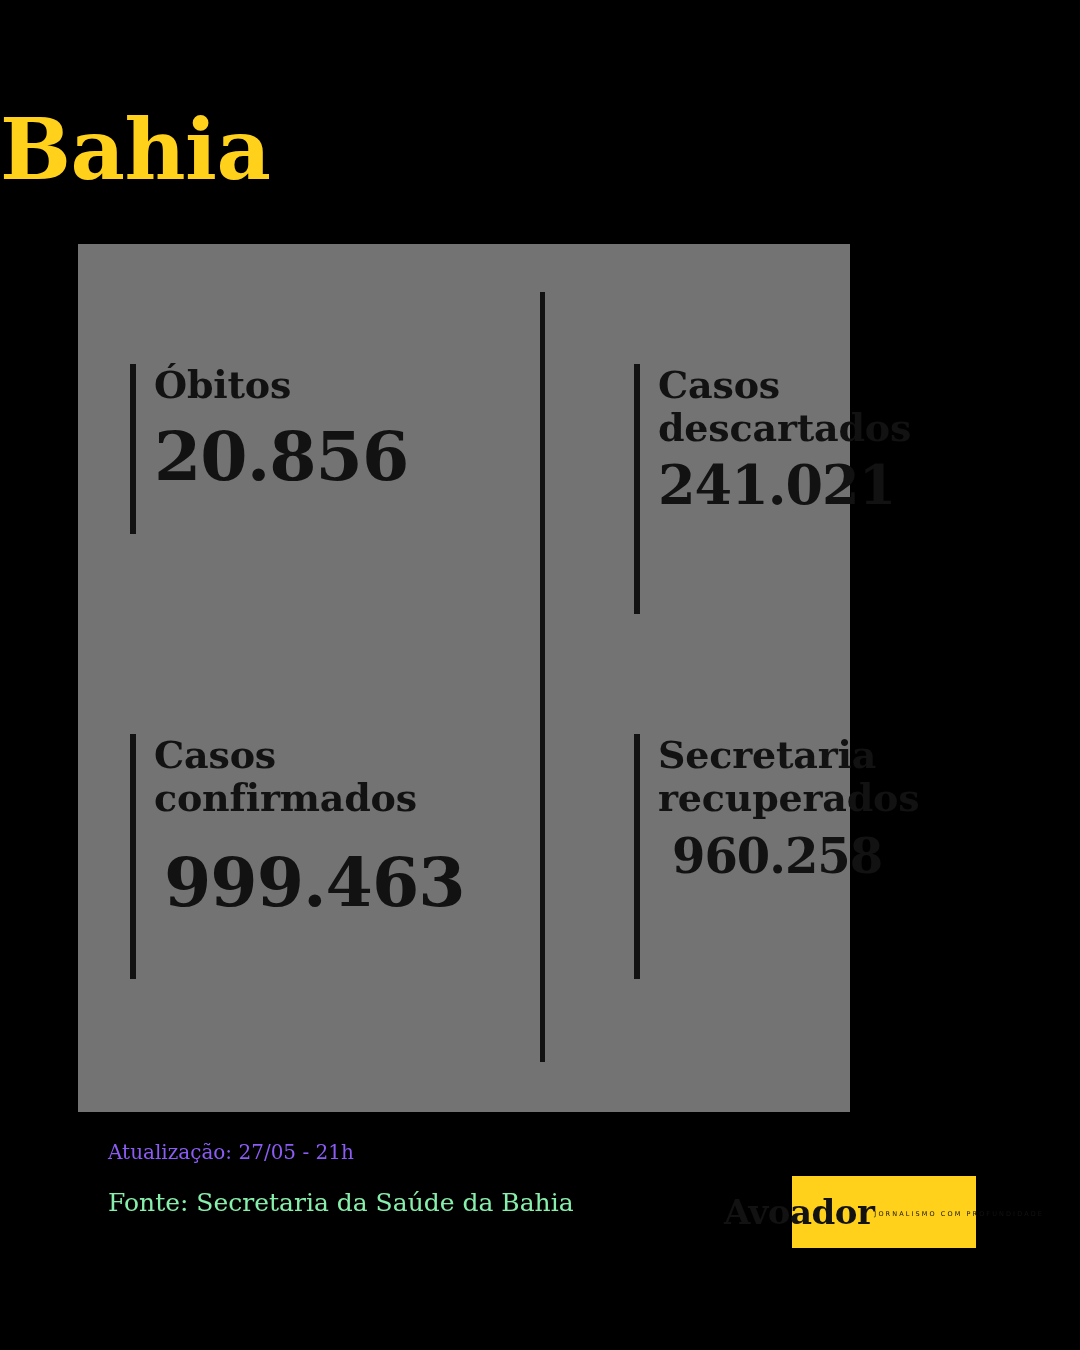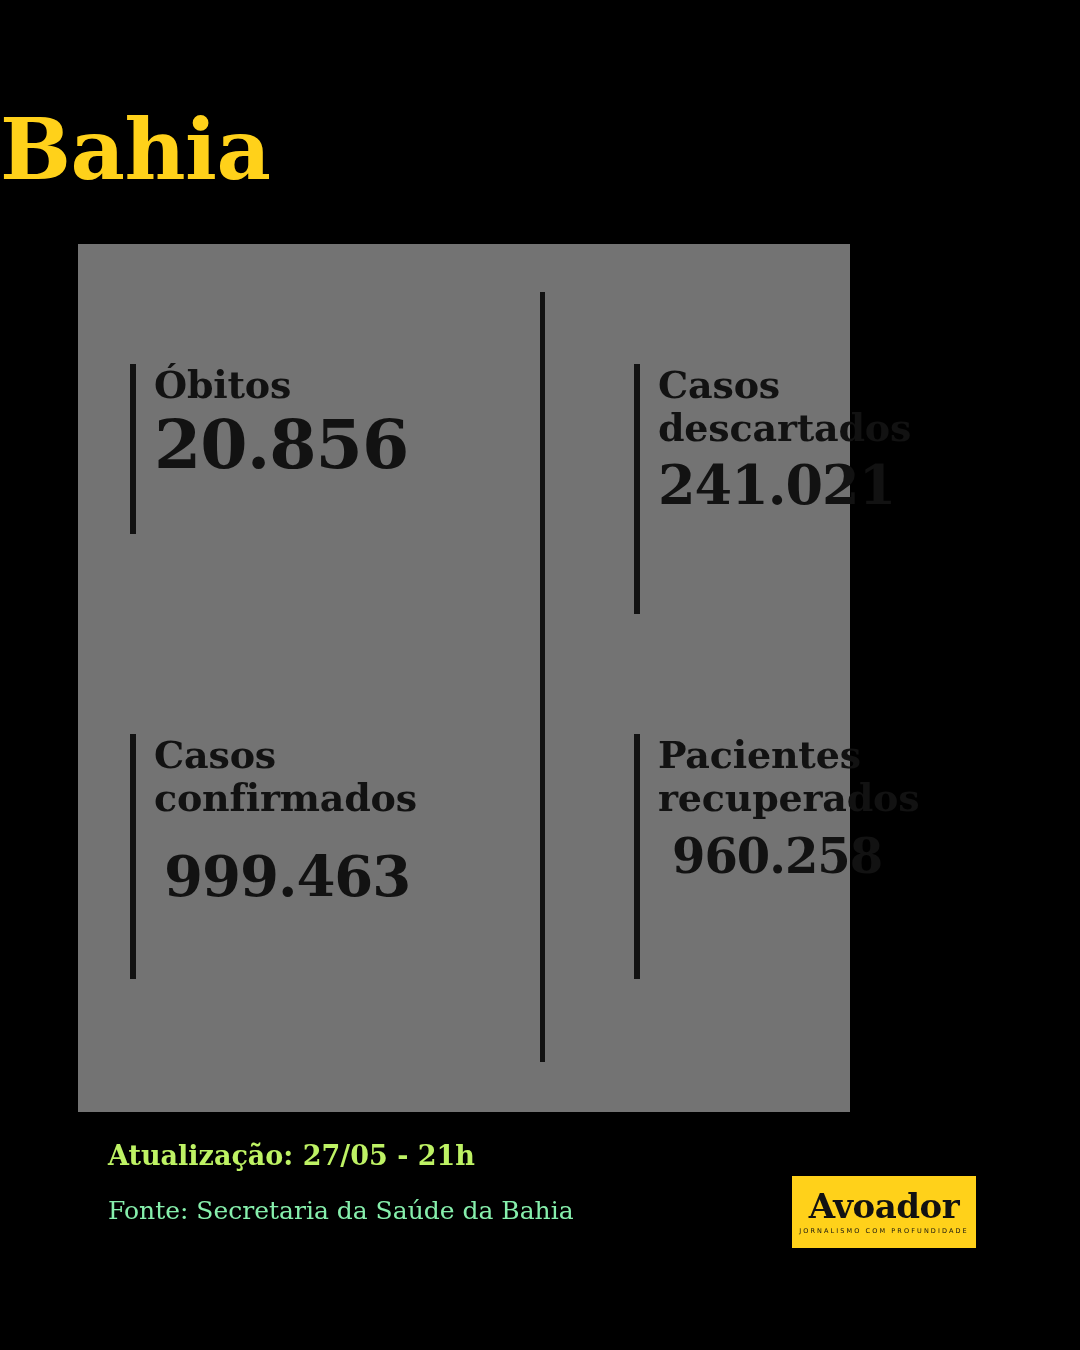--- a/index.html
+++ b/index.html
@@ -79,67 +79,67 @@
     line-height: 1.12;
     letter-spacing: -0.2px;
   }
   .stat .value {
     color: #121212;
     font-family: "DejaVu Serif", serif;
     font-weight: 700;
     font-size: 64px;
     line-height: 1.05;
     letter-spacing: -1px;
-    margin-top: 2px;
+    margin-top: 14px;
   }
 
   
   #stat-obitos      { left: 52px;  top: 120px; width: 380px; height: 170px; }
   #stat-descartados { left: 556px; top: 120px; width: 380px; height: 250px; }
   #stat-confirmados { left: 52px;  top: 490px; width: 400px; height: 245px; }
   #stat-recuperados { left: 556px; top: 490px; width: 400px; height: 245px; }
 
   #stat-obitos .value      { font-size: 68px; }
-  #stat-confirmados .value { font-size: 56px; margin-top: 28px; margin-left: 10px; }
+  #stat-confirmados .value { font-size: 68px; margin-top: 28px; margin-left: 10px; }
   #stat-recuperados .value { font-size: 48px; margin-top: 12px; margin-left: 14px; }
   #stat-descartados .value { font-size: 54px; margin-top: 8px; }
 
   
   .footer {
     position: absolute;
     left: 108px;
     top: 1140px;
     width: 640px;
   }
   .footer .update {
-    color: #bef264;
-    font-family: "DejaVu Serif", serif;
-    font-weight: 700;
-    font-size: 27px;
+    color: #8b5cf6;
+    font-family: "DejaVu Serif", serif;
+    font-weight: 400;
+    font-size: 20px;
     line-height: 1.2;
   }
   .footer .source {
     color: #86efac;
     font-family: "DejaVu Serif", serif;
     font-weight: 400;
     font-size: 25px;
     line-height: 1.2;
     margin-top: 24px;
   }
 
   
   .logo {
     position: absolute;
     left: 792px;
     top: 1176px;
     width: 184px;
     height: 72px;
     background: #FFD11A;
     display: flex;
-    flex-direction: column;
+    flex-direction: row;
     align-items: center;
     justify-content: center;
     box-sizing: border-box;
   }
   .logo .logo-name {
     color: #121212;
     font-family: "DejaVu Serif", serif;
     font-weight: 700;
     font-size: 34px;
     line-height: 1;
@@ -182,21 +182,21 @@
 
     <div class="stat" id="stat-confirmados">
       <span class="bar"></span>
       <div class="label">Casos</div>
       <div class="label">confirmados</div>
       <div class="value">999.463</div>
     </div>
 
     <div class="stat" id="stat-recuperados">
       <span class="bar"></span>
-      <div class="label">Pacientes</div>
+      <div class="label">Secretaria</div>
       <div class="label">recuperados</div>
       <div class="value">960.258</div>
     </div>
 
   </div>
 
   <div class="footer">
     <div class="update">Atualização: 27/05 - 21h</div>
     <div class="source">Fonte: Secretaria da Saúde da Bahia</div>
   </div>

